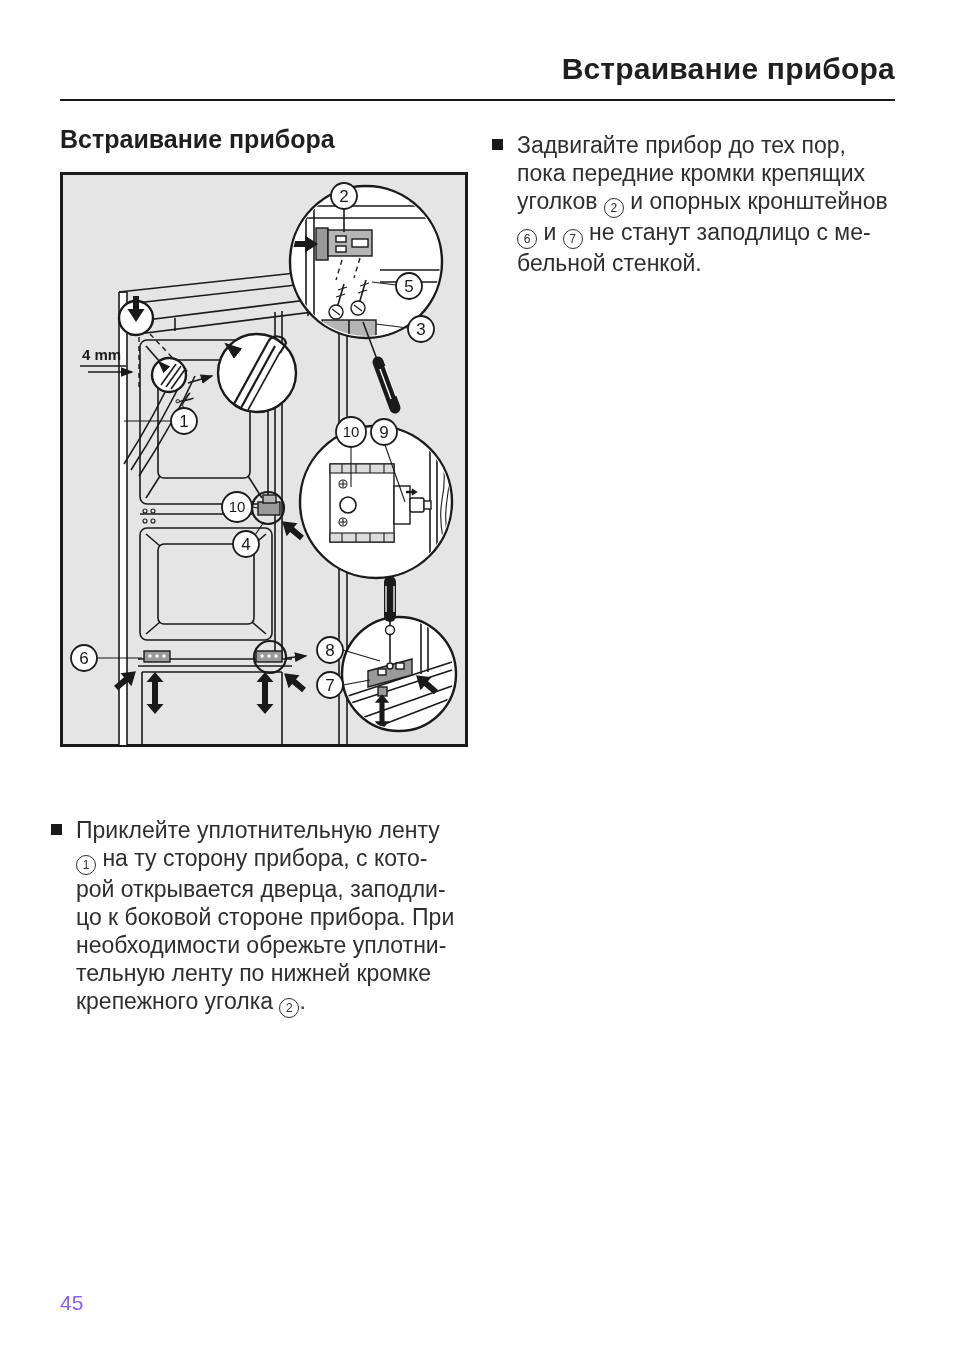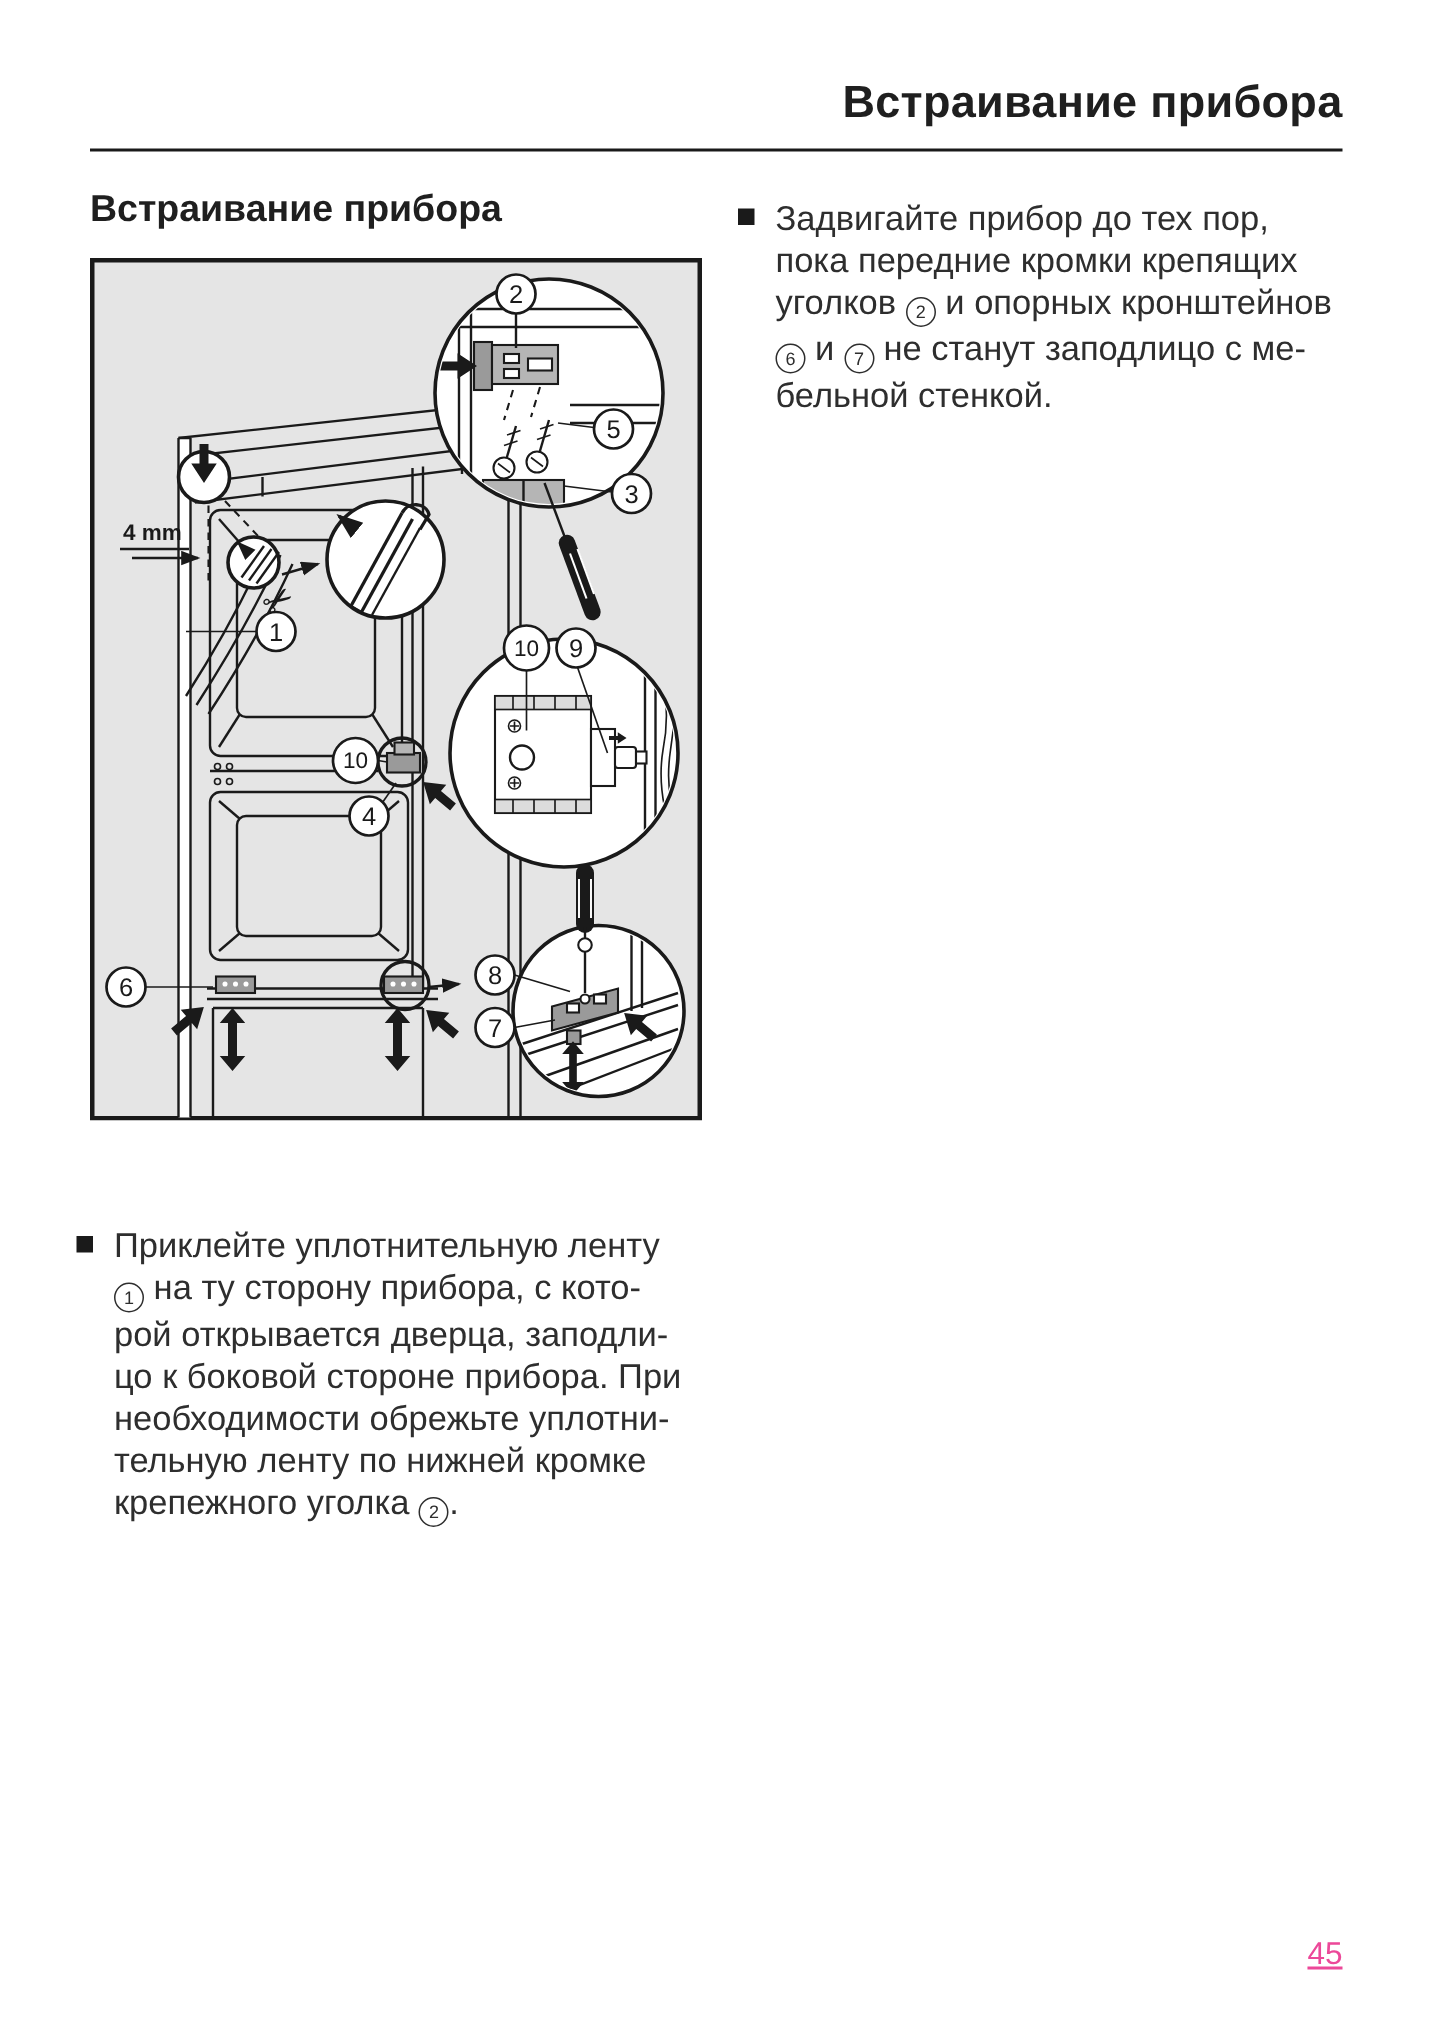--- a/index.html
+++ b/index.html
@@ -25,22 +25,22 @@
   .para{position:relative;}
   .para .sq{position:absolute;left:0;top:8px;width:11px;height:11px;background:#1a1a1a;}
   .para .ptext{padding-left:25px;white-space:nowrap;}
   .circ{
     display:inline-block;width:20px;height:20px;border:1.5px solid #2e2e2e;border-radius:50%;
     font-size:12px;line-height:18px;text-align:center;vertical-align:-3px;box-sizing:border-box;
     font-weight:500;
   }
   .circ.circ2{font-size:11px;letter-spacing:-1.5px;text-indent:-1px;}
   .page-num{
-    position:absolute;left:60px;top:1291px;width:835px;text-align:right;
-    font-size:21px;color:#ec4899;text-decoration:underline;
+    position:absolute;left:60px;top:1291px;width:835px;
+    font-size:21px;color:#8b5cf6;
   }
   svg .ln{stroke:#1a1a1a;stroke-width:1.6;fill:none;}
   svg .thin{stroke:#1a1a1a;stroke-width:1.1;fill:none;}
   svg .thk{stroke:#1a1a1a;stroke-width:2.2;fill:none;}
   svg .dash{stroke:#1a1a1a;stroke-width:1.4;fill:none;stroke-dasharray:5 4;}
   svg .blk{fill:#1a1a1a;stroke:none;}
   svg .callout{fill:#ffffff;stroke:#1a1a1a;stroke-width:1.8;}
   svg .callout-txt{fill:#1a1a1a;font-size:17px;font-weight:500;text-anchor:middle;}
   svg .callout-txt.small{font-size:15px;}
   svg .inset{fill:#ffffff;stroke:#1a1a1a;stroke-width:2.4;}

